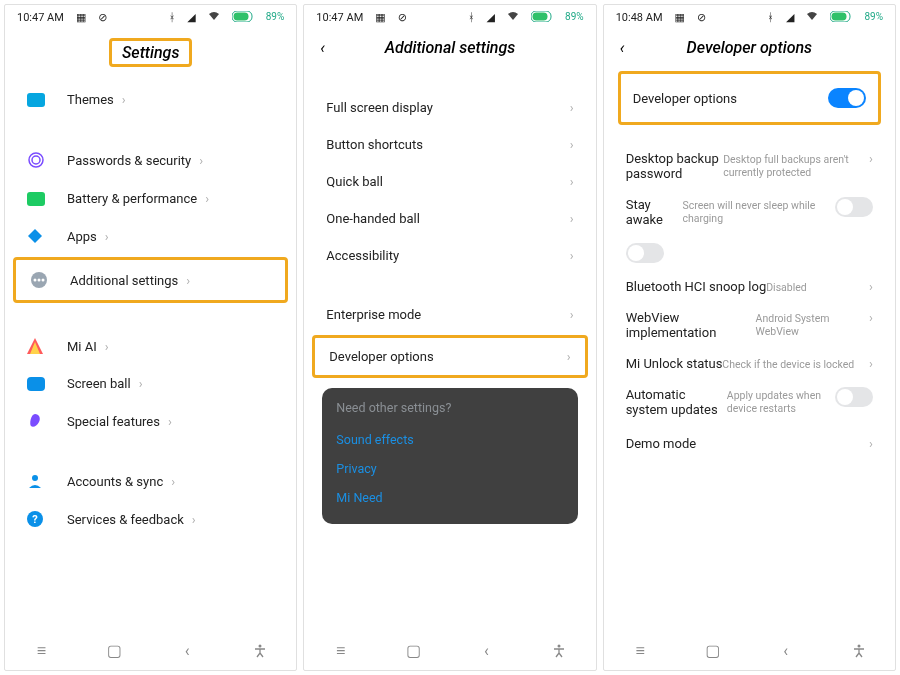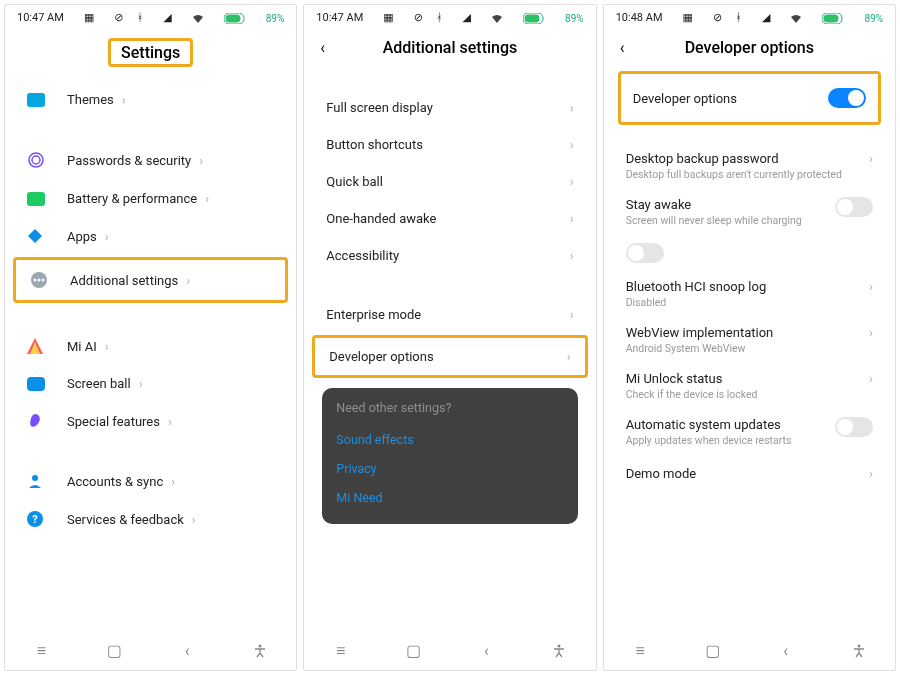--- a/index.html
+++ b/index.html
@@ -23,29 +23,30 @@
     position: relative;
   }
   .statusbar {
     display: flex;
     justify-content: space-between;
     align-items: center;
     padding: 6px 12px 4px 12px;
     font-size: 11px;
     color: #222;
   }
-  .statusbar .left, .statusbar .right { display: flex; align-items: flex-end; gap: 20px; }
+  .statusbar .left, .statusbar .right { display: flex; align-items: flex-start; gap: 12px; }
   .sb-icon { display: inline-flex; align-items: center; }
   .battery-pct { color: #2a8; font-size: 10px; }
   .titlebar {
     display: flex;
     align-items: flex-end;
     justify-content: center;
     position: relative;
     padding: 10px 16px 14px 16px;
+    font-style: italic;
   }
   .titlebar .back {
     position: absolute;
     left: 16px;
     top: 10px;
     font-size: 16px;
   }
   .titlebar .title {
     font-size: 16px;
     font-weight: 500;
@@ -70,21 +71,21 @@
     color: #222;
     position: relative;
   }
   .row.twoline { align-items: flex-start; padding: 8px 14px; }
   .row .icon-slot {
     width: 24px;
     display: flex;
     align-items: center;
     margin-right: 16px;
   }
-  .row .label-wrap { flex: 1; display: flex; flex-direction: column; }
+  .row .label-wrap { flex: 1; display: flex; flex-direction: row; }
   .row .label { color: #222; font-size: 13px; }
   .row .sub { color: #9a9a9a; font-size: 10.5px; margin-top: 2px; }
   .row.disabled .label { color: #bdbdbd; }
   .row.disabled .sub { color: #cfcfcf; }
   .chev {
     color: #b0b0b0;
     font-size: 13px;
     margin-left: 8px;
   }
   .spacer { height: 18px; }
@@ -316,21 +317,21 @@
       <span class="label">Button shortcuts</span>
       <span style="flex:1"></span>
         <span class="chev">›</span>
     </div>
     <div class="row">
       <span class="label">Quick ball</span>
       <span style="flex:1"></span>
         <span class="chev">›</span>
     </div>
     <div class="row">
-      <span class="label">One-handed awake</span>
+      <span class="label">One-handed ball</span>
       <span style="flex:1"></span>
         <span class="chev">›</span>
     </div>
     <div class="row">
       <span class="label">Accessibility</span>
       <span style="flex:1"></span>
         <span class="chev">›</span>
     </div>
 
     <div class="group-gap"></div>

